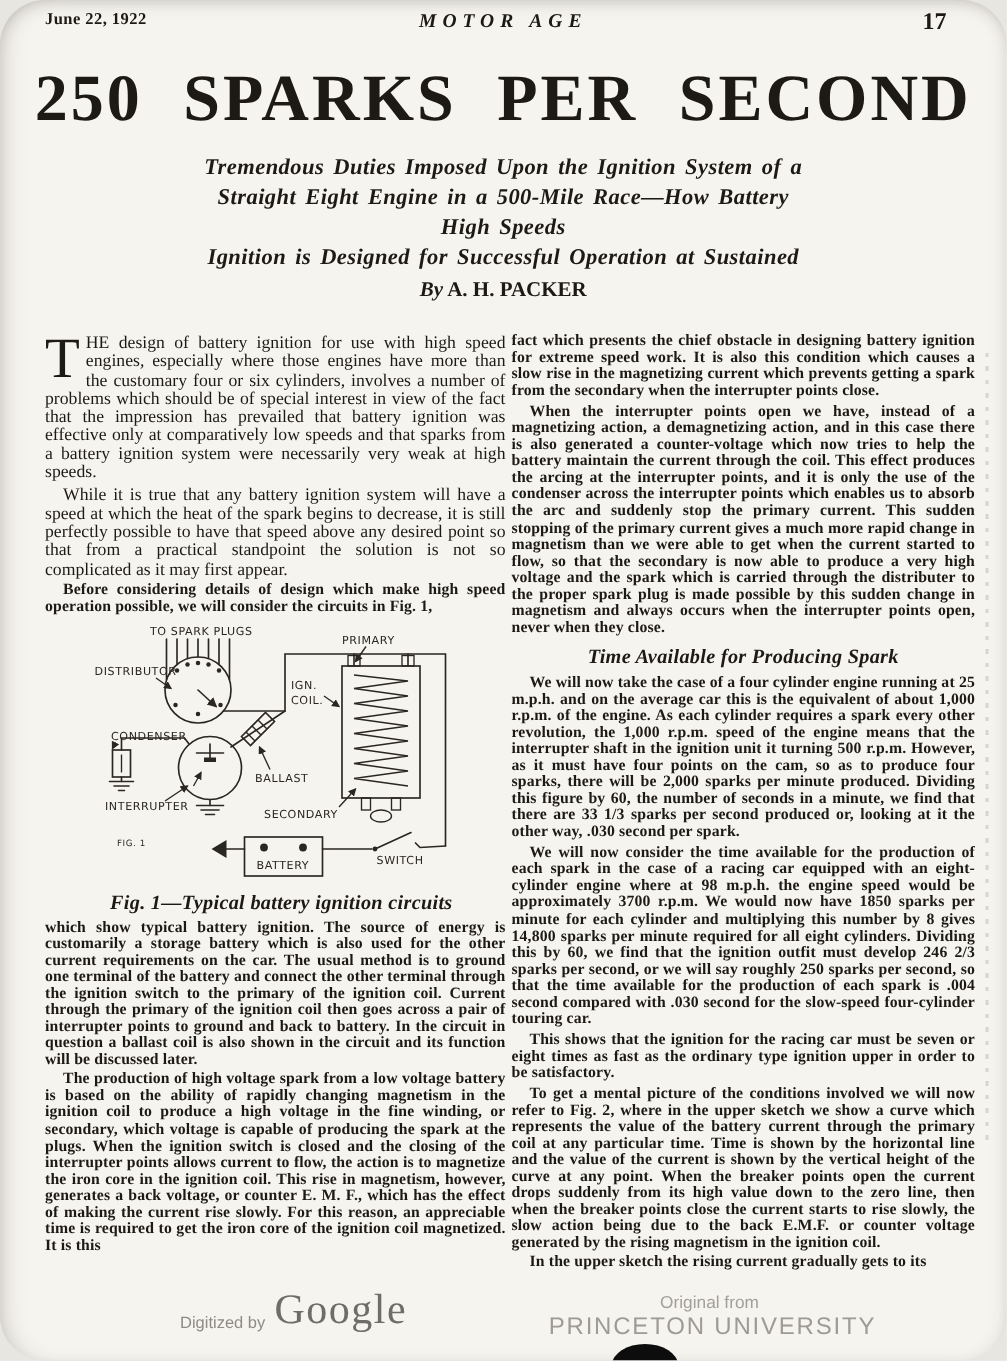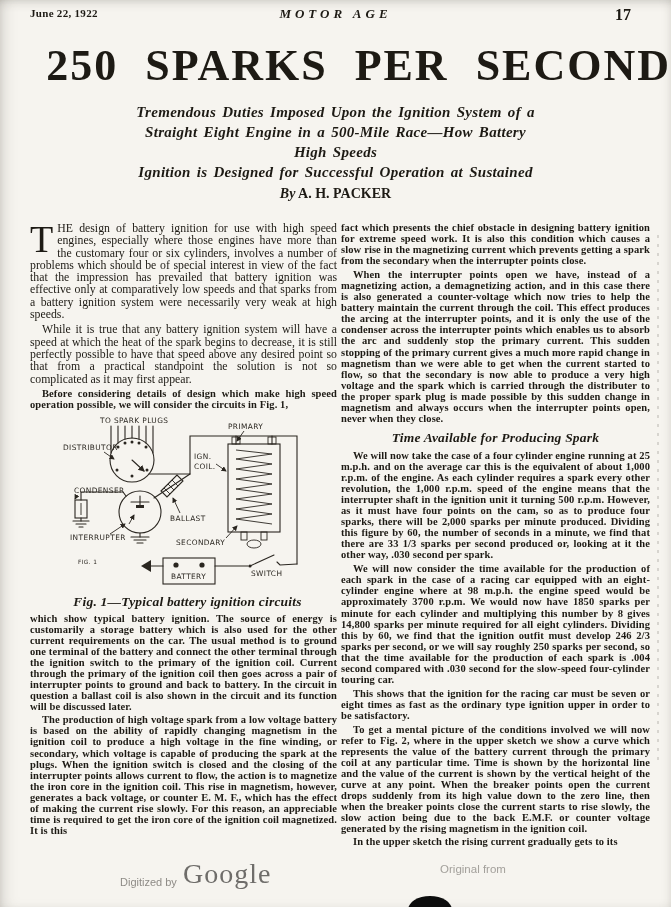--- a/index.html
+++ b/index.html
@@ -3,27 +3,28 @@
 <meta charset="utf-8">
 <style>
   html,body{margin:0;padding:0;background:#e8e6e1;}
   .page{
     position:relative;width:671px;height:907px;margin:0 auto;
     background:#f6f4ef;
     box-shadow:inset 10px 0 18px -12px rgba(60,55,45,.35), inset -6px 0 14px -10px rgba(60,55,45,.25), inset 0 8px 14px -10px rgba(60,55,45,.3);
     overflow:hidden;
     font-family:"Liberation Serif", serif;
     color:#1d1a14;
+    border-radius:30px;
   }
   
   .hdr-date{position:absolute;left:30px;top:7px;font-size:11px;font-weight:bold;letter-spacing:.3px;}
   .hdr-mag{position:absolute;left:0;right:0;top:6px;text-align:center;font-size:13px;font-style:italic;letter-spacing:4px;font-weight:bold;}
   .hdr-page{position:absolute;right:40px;top:6px;font-size:16px;font-weight:bold;}
   
-  .title{position:absolute;left:0;right:0;top:40px;text-align:right;font-size:44px;font-weight:bold;letter-spacing:2px;word-spacing:14px;}
+  .title{position:absolute;left:0;right:0;top:40px;text-align:center;font-size:44px;font-weight:bold;letter-spacing:2px;word-spacing:14px;}
   .subtitle{position:absolute;left:0;right:0;top:102px;text-align:center;font-size:15px;line-height:20px;font-style:italic;font-weight:bold;letter-spacing:.3px;word-spacing:2px;}
   .byline{position:absolute;left:0;right:0;top:186px;text-align:center;font-size:14px;font-weight:bold;}
   .byline .by{font-style:italic;}
   
   .col{position:absolute;top:222px;text-align:justify;}
   .col-left{left:30px;width:307px;}
   .col-right{left:341px;width:309px;}
   p{margin:0;}
   .intro{font-size:11.8px;line-height:12.3px;font-weight:normal;}
   .dense{font-size:10.5px;line-height:11.05px;font-weight:bold;letter-spacing:.1px;}
@@ -203,16 +204,17 @@
     <p class="dense ind">We will now take the case of a four cylinder engine running at 25 m.p.h. and on the average car this is the equivalent of about 1,000 r.p.m. of the engine. As each cylinder requires a spark every other revolution, the 1,000 r.p.m. speed of the engine means that the interrupter shaft in the ignition unit it turning 500 r.p.m. However, as it must have four points on the cam, so as to produce four sparks, there will be 2,000 sparks per minute produced. Dividing this figure by 60, the number of seconds in a minute, we find that there are 33 1/3 sparks per second produced or, looking at it the other way, .030 second per spark.</p>
     <p class="dense ind mt3">We will now consider the time available for the production of each spark in the case of a racing car equipped with an eight-cylinder engine where at 98 m.p.h. the engine speed would be approximately 3700 r.p.m. We would now have 1850 sparks per minute for each cylinder and multiplying this number by 8 gives 14,800 sparks per minute required for all eight cylinders. Dividing this by 60, we find that the ignition outfit must develop 246 2/3 sparks per second, or we will say roughly 250 sparks per second, so that the time available for the production of each spark is .004 second compared with .030 second for the slow-speed four-cylinder touring car.</p>
     <p class="dense ind mt3">This shows that the ignition for the racing car must be seven or eight times as fast as the ordinary type ignition upper in order to be satisfactory.</p>
     <p class="dense ind mt3">To get a mental picture of the conditions involved we will now refer to Fig. 2, where in the upper sketch we show a curve which represents the value of the battery current through the primary coil at any particular time. Time is shown by the horizontal line and the value of the current is shown by the vertical height of the curve at any point. When the breaker points open the current drops suddenly from its high value down to the zero line, then when the breaker points close the current starts to rise slowly, the slow action being due to the back E.M.F. or counter voltage generated by the rising magnetism in the ignition coil.</p>
     <p class="dense ind mt2">In the upper sketch the rising current gradually gets to its</p>
   </div>
 
   <div class="ft-digitized">Digitized by</div>
   <div class="ft-google">Google</div>
   <div class="ft-origfrom">Original from</div>
+  <div class="ft-inst">PRINCETON UNIVERSITY</div>
   <div class="blob"></div>
   <div class="streak"></div>
 
 </div>
 
 </body></html>

